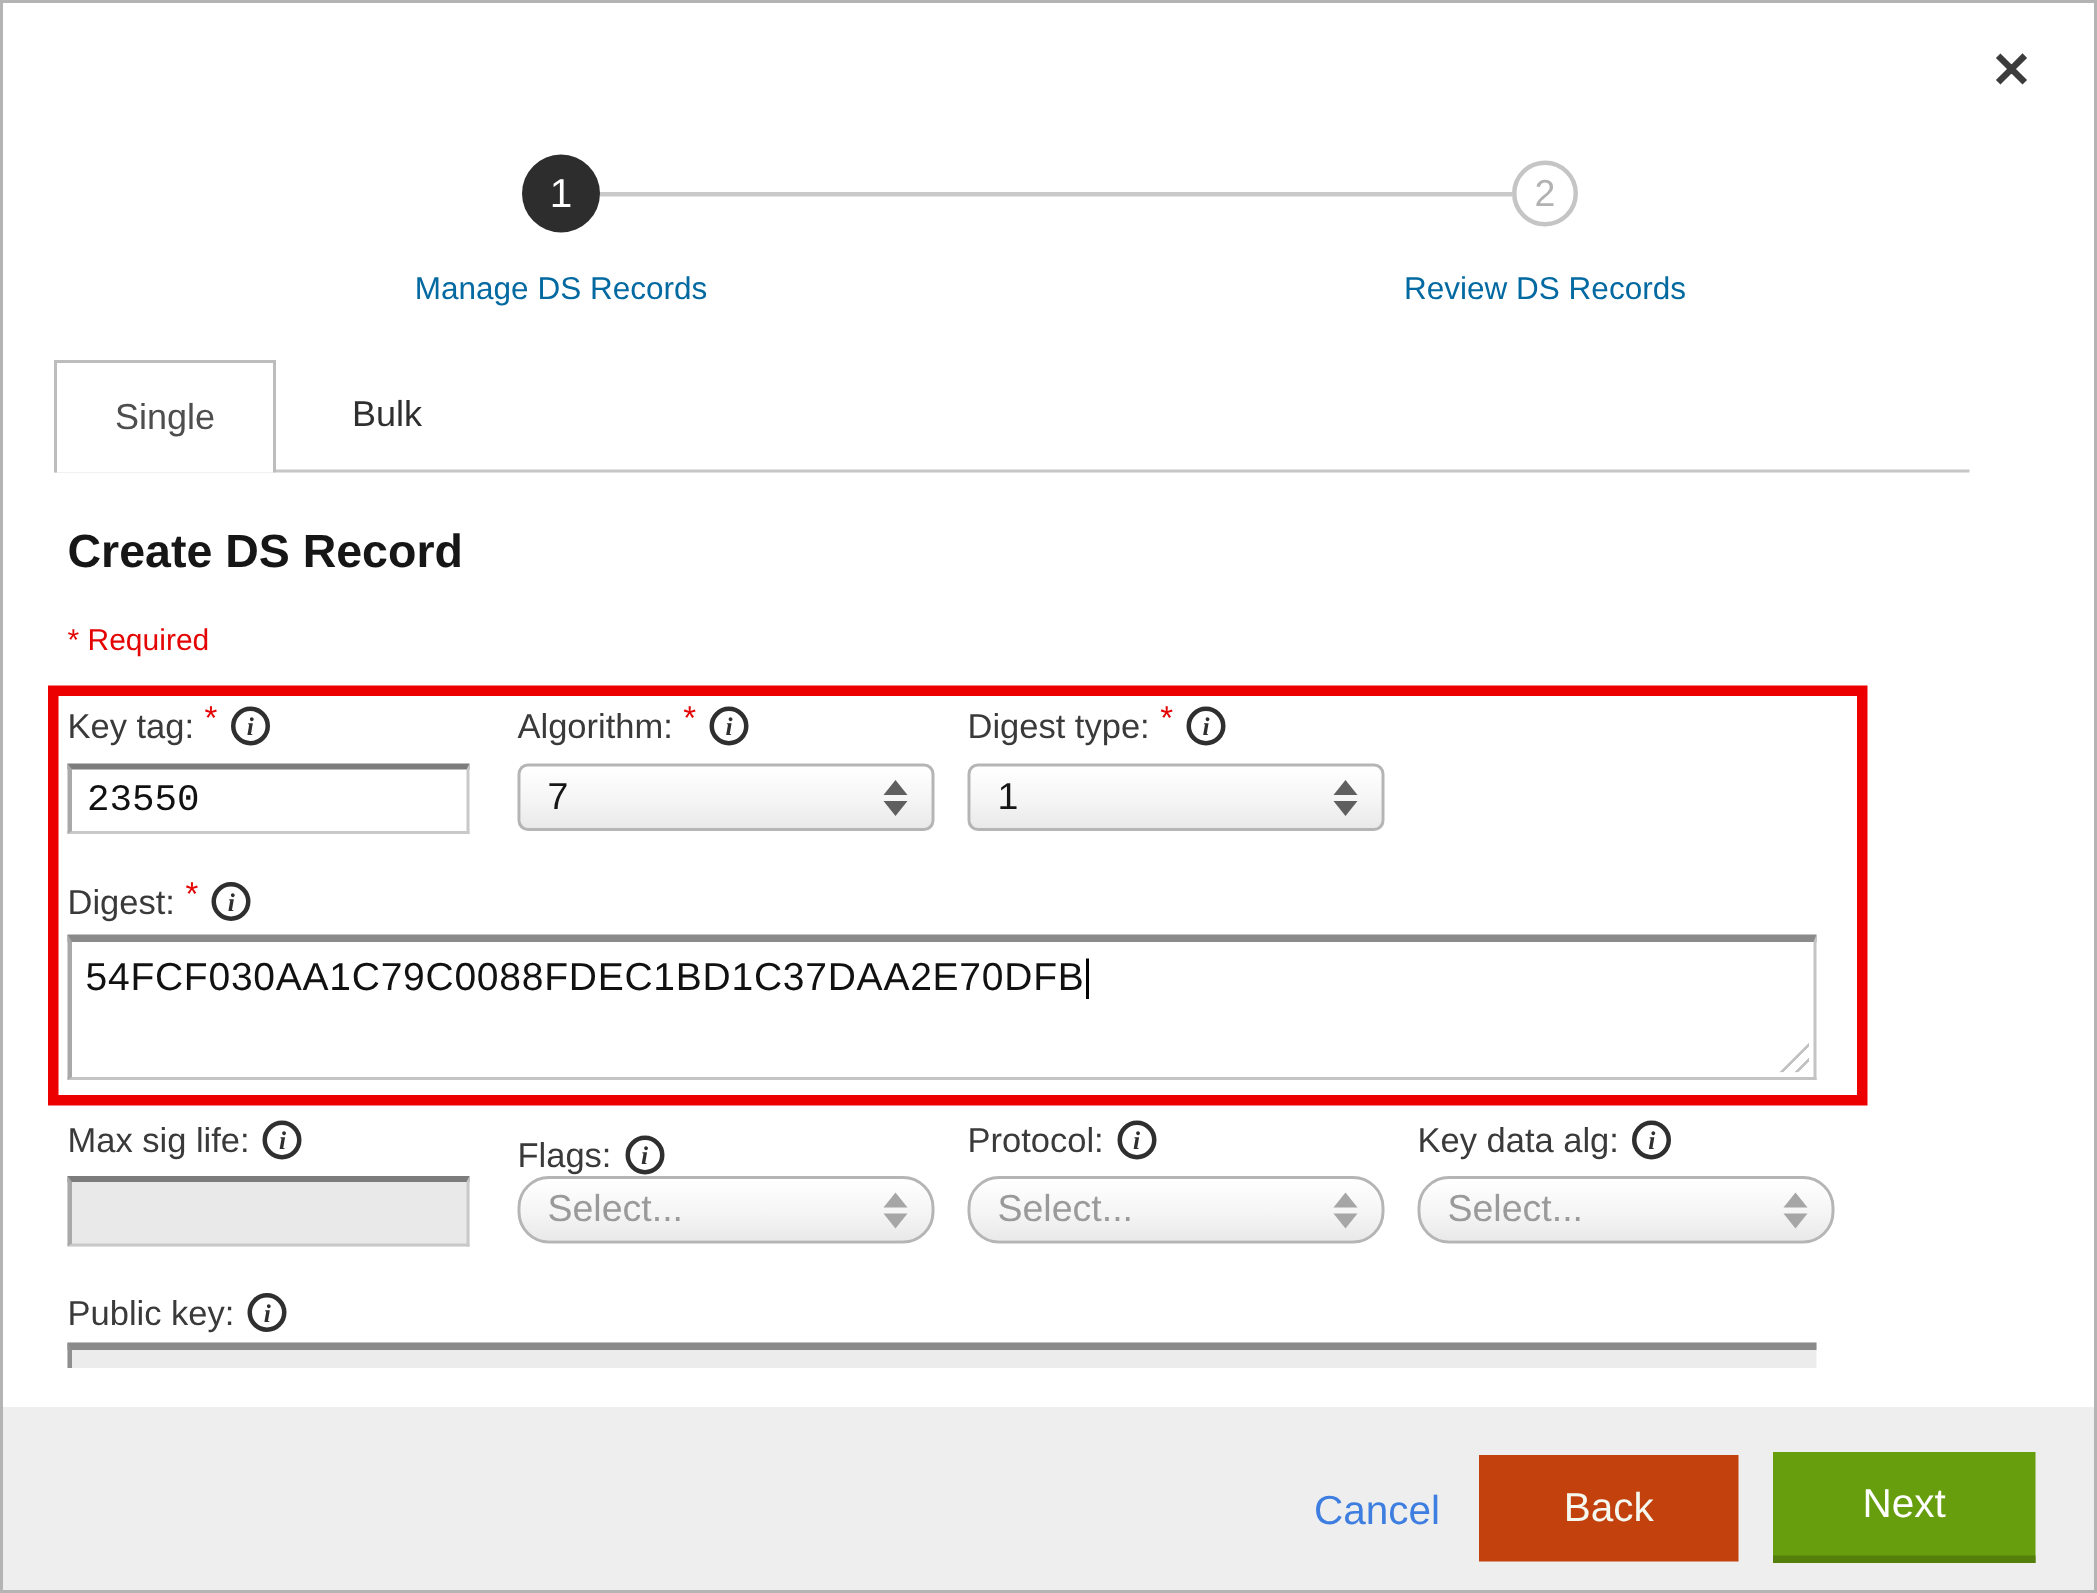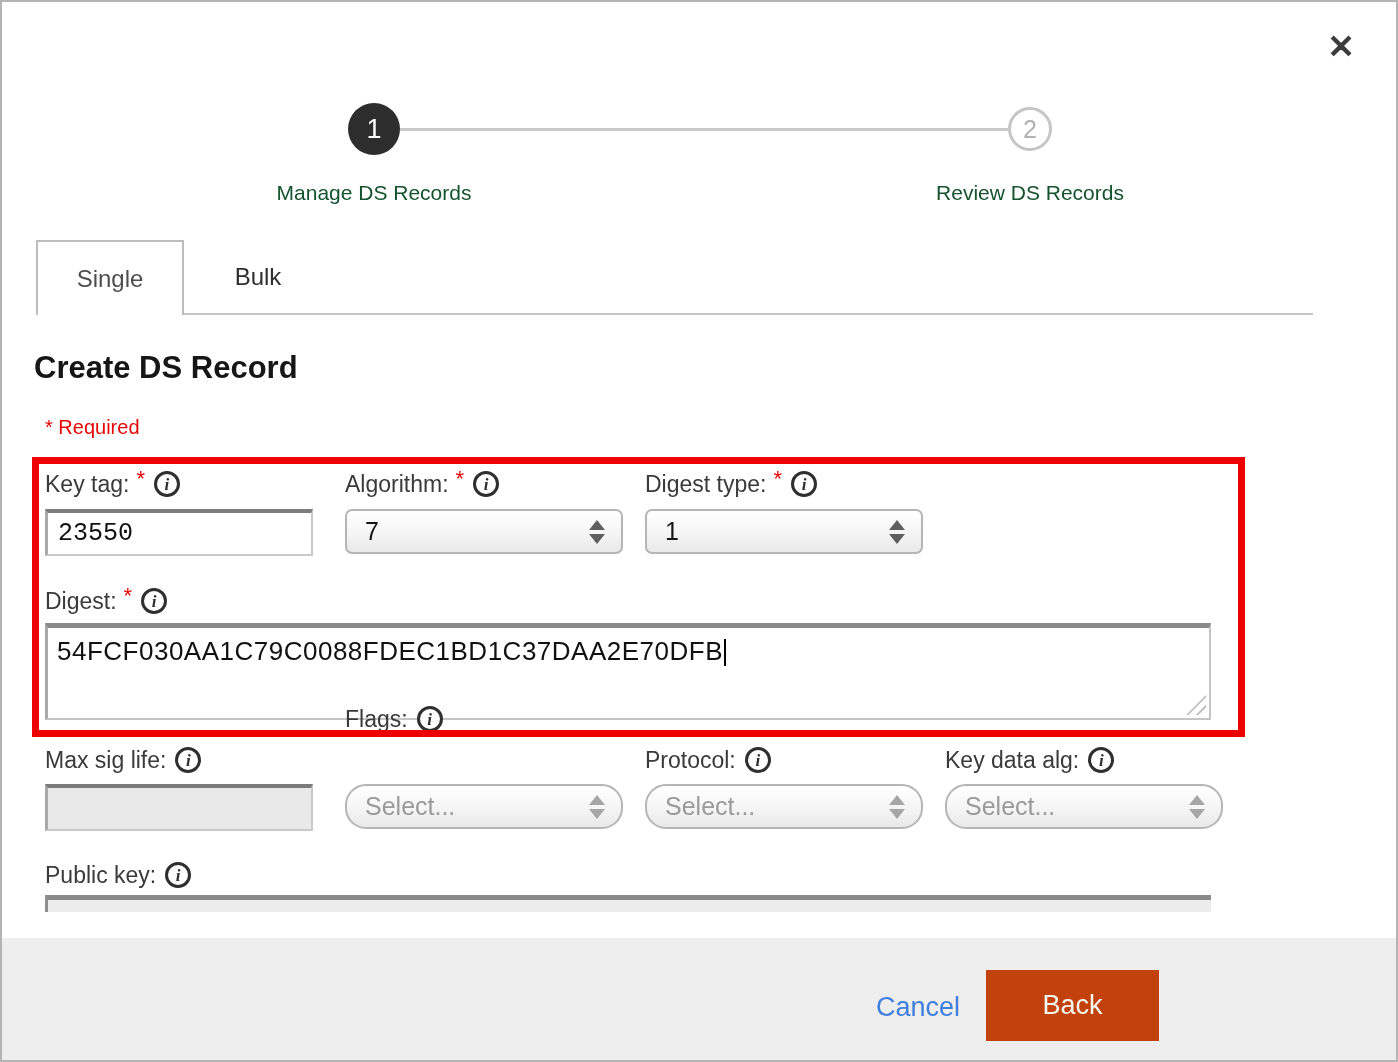--- a/index.html
+++ b/index.html
@@ -13,52 +13,52 @@
     background:none; border:none; font-size:33px; font-weight:bold; color:#3c3c3c;
     cursor:pointer; line-height:46px; text-align:center; font-family:inherit; }
 
   
   .step-circle { position:absolute; border-radius:50%; display:flex; align-items:center;
     justify-content:center; font-size:27px; box-sizing:border-box; }
   .step-1 { left:346px; top:101px; width:52px; height:52px; background:#2d2d2d; color:#fff; }
   .step-2 { left:1006px; top:105px; width:44px; height:44px; border:3px solid #c5c5c5;
     color:#b2b2b2; background:#fff; font-size:25px; }
   .step-line { position:absolute; left:398px; top:126px; width:608px; height:3px; background:#c9c9c9; }
-  .step-label { position:absolute; width:300px; text-align:center; font-size:21px; color:#14532d; top:179px; }
+  .step-label { position:absolute; width:300px; text-align:center; font-size:21px; color:#0369a1; top:179px; }
   .step-label-1 { left:222px; }
   .step-label-2 { left:878px; }
 
   
   .tab-underline { position:absolute; left:34px; top:311px; width:1277px; height:2px; background:#c6c6c6; }
   .tab { position:absolute; top:238px; width:148px; display:flex; align-items:center;
     justify-content:center; font-size:24px; cursor:pointer; box-sizing:border-box; }
   .tab-single { left:34px; height:75px; background:#fff; border:2px solid #bdbdbd;
     border-bottom:none; color:#4e4e4e; z-index:2; }
   .tab-bulk { left:182px; height:73px; color:#2f2f2f; }
 
-  .heading { position:absolute; left:32px; top:348px; font-size:31px; font-weight:bold; color:#161616; }
+  .heading { position:absolute; left:43px; top:348px; font-size:31px; font-weight:bold; color:#161616; }
   .required-note { position:absolute; left:43px; top:414px; font-size:20px; color:#e40505; }
 
   .highlight-box { position:absolute; left:30px; top:455px; width:1213px; height:280px;
     border:7px solid #ed0000; box-sizing:border-box; pointer-events:none; z-index:3; }
 
   
   .lbl { position:absolute; display:flex; align-items:center; font-size:23px; color:#3a3a3a; height:30px; }
   .req { color:#e40505; font-size:22px; position:relative; top:-5px; margin-left:7px; }
   .info-icon { width:26px; height:26px; border:3px solid #2f2f2f; border-radius:50%;
     display:inline-flex; align-items:center; justify-content:center; box-sizing:border-box;
     margin-left:9px; cursor:pointer; background:#fff; }
   .ii { font-family:"Liberation Serif", serif; font-style:italic; font-weight:bold;
     font-size:17px; line-height:1; color:#2f2f2f; }
   .lbl-keytag { left:43px; top:467px; }
   .lbl-algorithm { left:343px; top:467px; }
   .lbl-digesttype { left:643px; top:467px; }
   .lbl-digest { left:43px; top:584px; }
   .lbl-maxsig { left:43px; top:743px; }
-  .lbl-flags { left:343px; top:702px;text-align:right; }
+  .lbl-flags { left:343px; top:753px;text-align:right; }
   .lbl-protocol { left:643px; top:743px; }
   .lbl-keydataalg { left:943px; top:743px; }
   .lbl-publickey { left:43px; top:858px; }
 
   
   .text-input { position:absolute; box-sizing:border-box; height:47px; background:#fff;
     border-top:4px solid #7c7c7c; border-left:3px solid #a9a9a9; border-right:2px solid #c9c9c9;
     border-bottom:2px solid #c9c9c9; font-size:25px; color:#111; padding:0 10px; font-family:Liberation Mono, monospace; }
   .in-keytag { left:43px; top:507px; width:268px; }
   .in-maxsig { left:43px; top:782px; width:268px; background:#e9e9e9; }
@@ -233,15 +233,16 @@
     <span>Public key:</span>
     <span class="info-icon">
         <span class="ii">i</span>
       </span>
   </div>
   <div class="pk-box"></div>
 
   <div class="footer">
     <a class="cancel-link">Cancel</a>
     <button class="back-btn" disabled="">Back</button>
+    <button class="next-btn">Next</button>
   </div>
 
 </div>
 
 </body></html>

